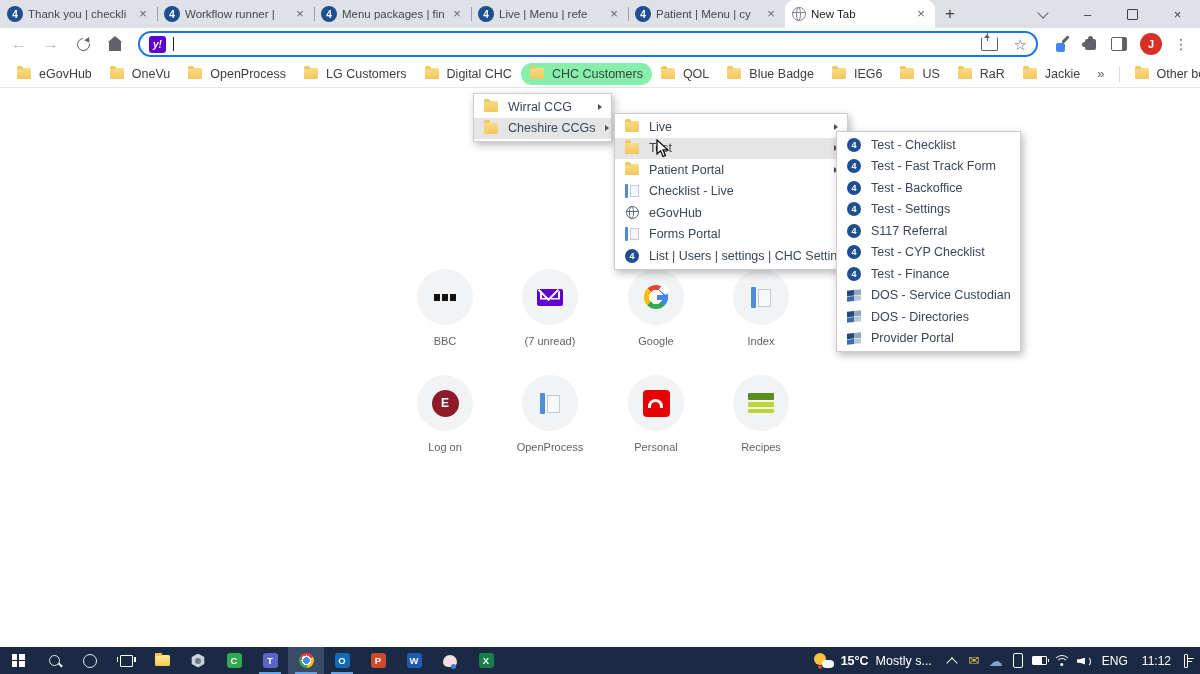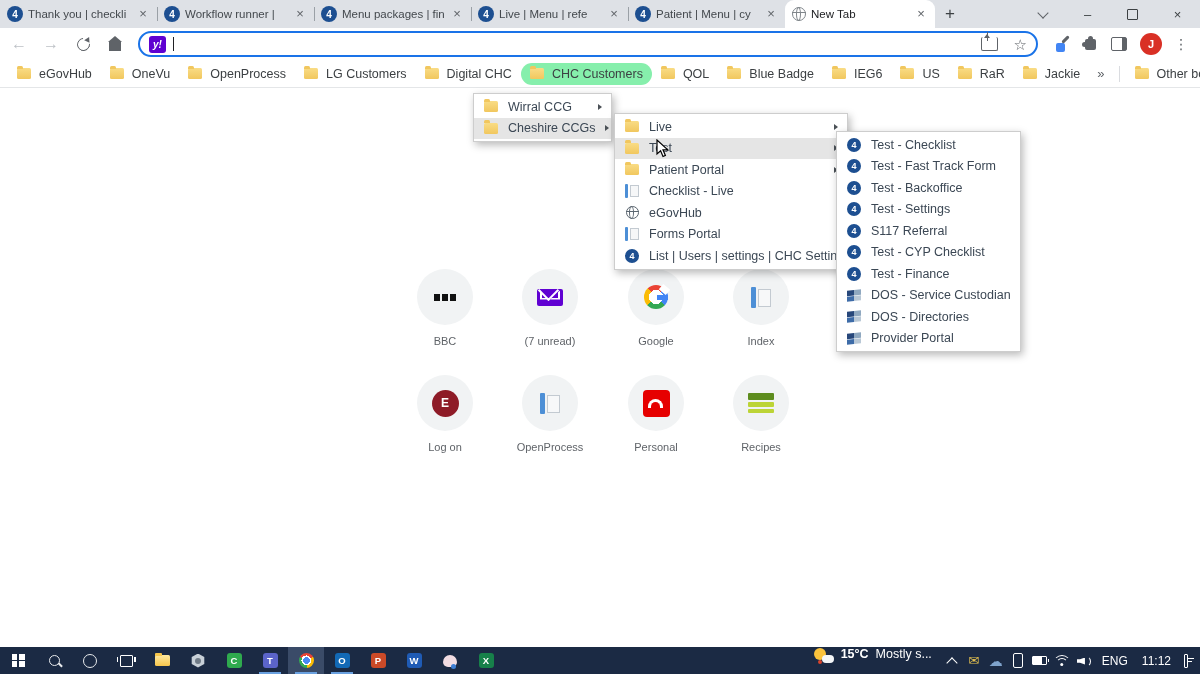--- a/index.html
+++ b/index.html
@@ -150,21 +150,21 @@
   .app-ppt{background:#cb4a28}
   .app-word{background:#1f5bb5}
   .app-excel{background:#17804a}
   .ico-chrome{width:15px;height:15px;border-radius:50%;
       background:radial-gradient(circle,#4a8af4 0 3.5px,#fff 3.5px 5px,transparent 5px),
                  conic-gradient(from -60deg,#ea4335 0 120deg,#fbbc05 120deg 240deg,#34a853 240deg 360deg)}
   .ico-brain{width:14px;height:12px;background:#f2dde3;border-radius:7px 7px 5px 5px;position:relative}
   .ico-brain::after{content:"";position:absolute;right:1px;bottom:-2px;width:5px;height:5px;border-radius:50%;background:#3f7fd4}
 
   .tray{margin-left:auto;display:flex;align-items:center;height:27px}
-  .weather{display:flex;gap:7px;padding:0 9px;height:27px}
+  .weather{display:flex;align-items:center;gap:7px;padding:0 9px;height:27px}
   .ico-weather{position:relative;width:20px;height:17px}
   .ico-weather .sun{position:absolute;left:0;top:1px;width:12px;height:12px;border-radius:50%;background:#f9c23c}
   .ico-weather .cloud{position:absolute;right:0;bottom:1px;width:12px;height:8px;border-radius:6px;background:#f4f6f8}
   .ico-weather .dot{position:absolute;left:4px;bottom:0;width:4px;height:4px;border-radius:50%;background:#d9442c}
   .w-temp{font-size:12.5px;font-weight:bold}
   .w-cond{font-size:12.5px}
   .tray-ico{width:22px;height:27px;display:flex;align-items:center;justify-content:center;cursor:pointer}
   .chev-up{width:7px;height:7px;border-left:1.7px solid #fff;border-top:1.7px solid #fff;transform:rotate(45deg);margin-top:4px}
   .g-mail{color:#e6c24f;font-size:13px}
   .g-cloud{color:#7fa3cc;font-size:14px}

